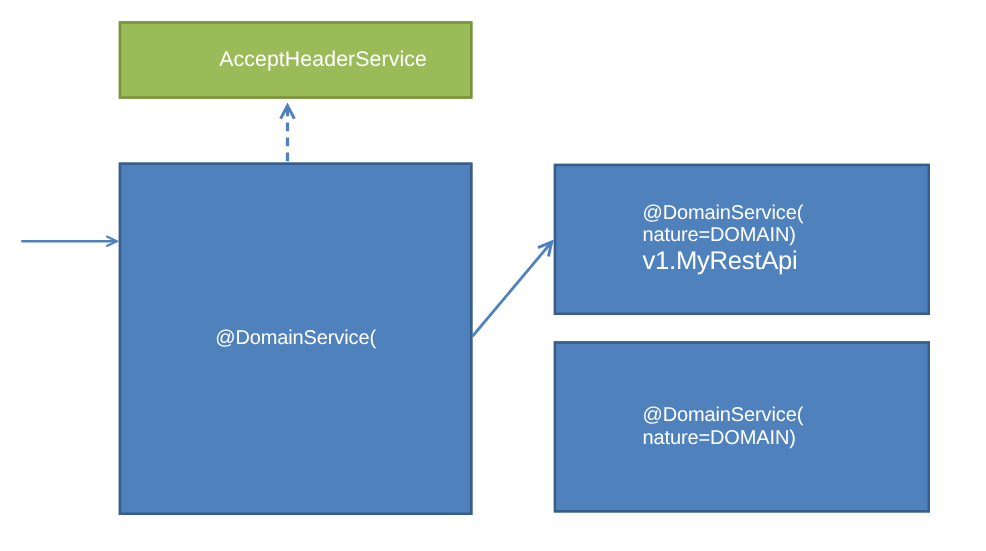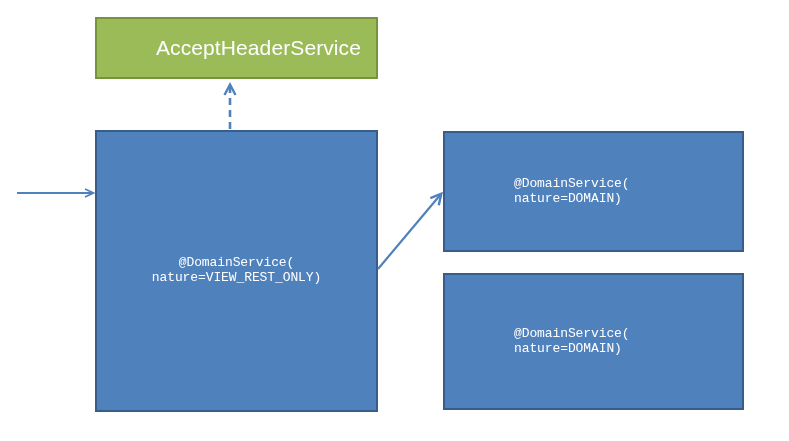--- a/index.html
+++ b/index.html
@@ -29,29 +29,28 @@
   .node-green {
     background: #9BBB59;
     border: 2px solid #77933C;
     align-items: center;
   }
   .node-blue {
     background: #4F81BD;
     border: 2px solid #385D8A;
   }
   .title-lg {
-    font-size: 21px;
+    font-size: 17px;
     letter-spacing: 0.1px;
     margin-left: 44px;
   }
   .anno {
-    font-size: 13px;
+    font-size: 16px;
     letter-spacing: -0.1px;
     white-space: nowrap;
-    font-family: Liberation Mono, monospace;
   }
   .cls {
     font-size: 20.5px;
     letter-spacing: -0.2px;
     white-space: nowrap;
     margin-top: 1px;
   }
   .txt-center {
     text-align: center;
     align-items: center;
@@ -73,26 +72,26 @@
 <body>
 
 <div id="canvas">
 
   <div class="node node-green" style="left:95px; top:17px; width:283px; height:62px;">
     <div class="title-lg">AcceptHeaderService</div>
   </div>
 
   <div class="node node-blue txt-center" style="left:95px; top:130px; width:283px; height:282px;">
     <div class="anno">@DomainService(</div>
-    <div class="anno">nature=VIEW_REST_ONLY)</div>
   </div>
 
   <div class="node node-blue" style="left:443px; top:131px; width:301px; height:121px; padding-left:69px;">
     <div class="anno txt-block-left">@DomainService(</div>
     <div class="anno txt-block-left">nature=DOMAIN)</div>
+    <div class="cls txt-block-left">v1.MyRestApi</div>
   </div>
 
   <div class="node node-blue" style="left:443px; top:273px; width:301px; height:137px; padding-left:69px;">
     <div class="anno txt-block-left">@DomainService(</div>
     <div class="anno txt-block-left">nature=DOMAIN)</div>
   </div>
 
   <svg class="overlay">
     <defs>
       <marker id="openArrow" markerWidth="12" markerHeight="12" refX="9" refY="5" orient="auto" markerUnits="userSpaceOnUse">

